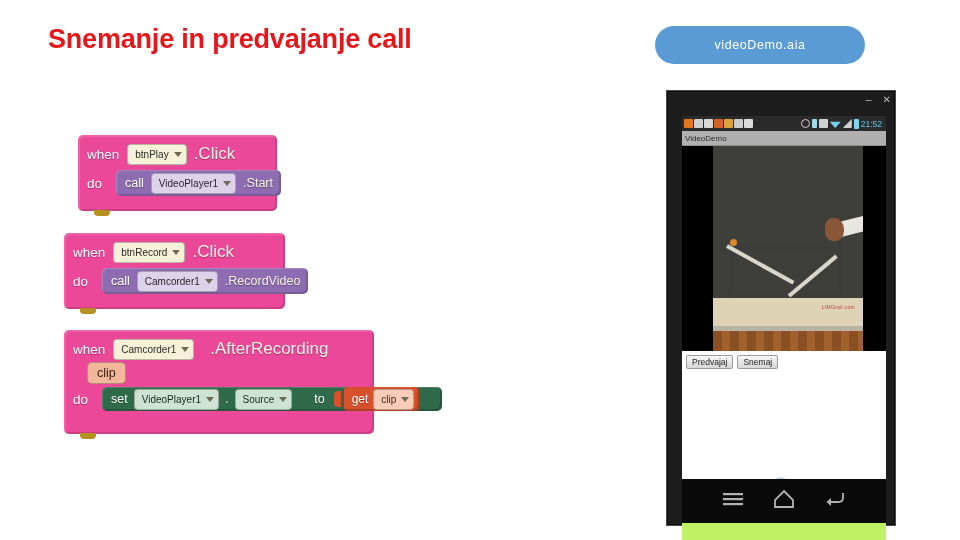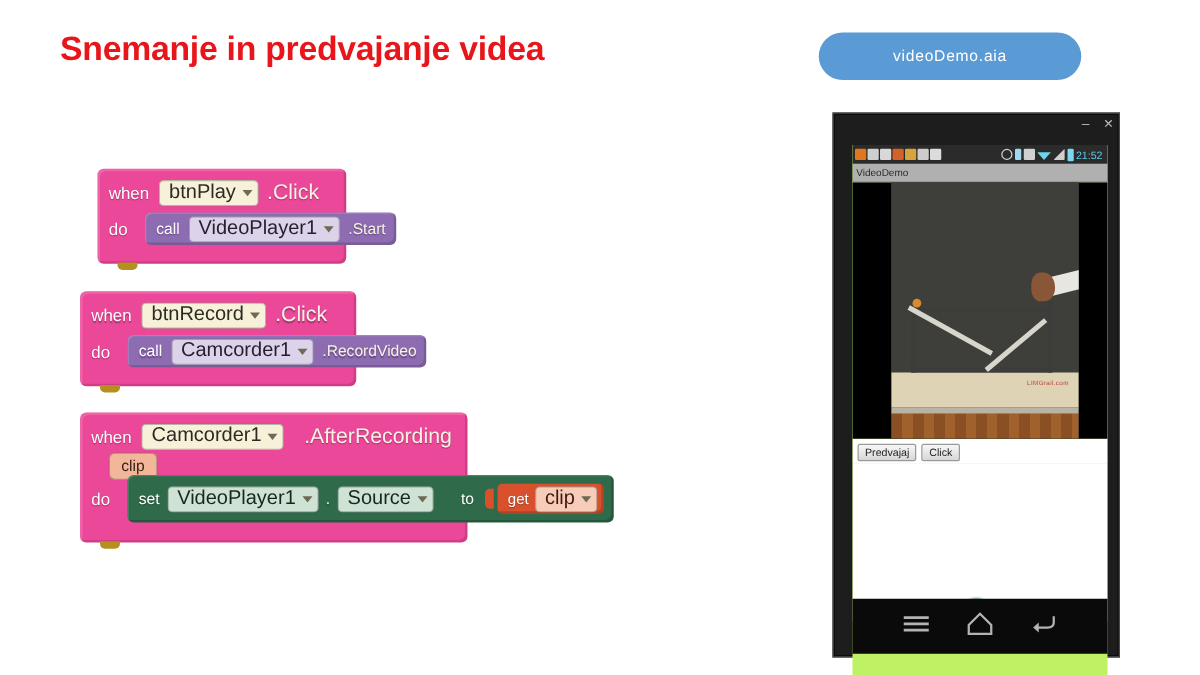--- a/index.html
+++ b/index.html
@@ -66,21 +66,21 @@
     font-size: 17px;
     text-shadow: 0 1px 1px rgba(0,0,0,.35);
     white-space: nowrap;
   }
   
   .dd {
     display: inline-flex; align-items: center;
     height: 19px;
     border-radius: 4px;
     padding: 0 4px 0 7px;
-    font-size: 16px;
+    font-size: 10px;
     white-space: nowrap;
     border: 1px solid rgba(0,0,0,.25);
   }
   .dd .caret {
     display: inline-block;
     margin-left: 5px;
     width: 0; height: 0;
     border-left: 4px solid transparent;
     border-right: 4px solid transparent;
     border-top: 5px solid #6e6a55;
@@ -98,22 +98,22 @@
     height: 26px;
     padding: 0 8px 0 9px;
     gap: 7px;
     box-shadow: inset -2px -2px 0 rgba(0,0,0,.15), inset 1px 1px 0 rgba(255,255,255,.18);
   }
   
   .blk-set {
     display: inline-flex; align-items: center;
     background: #2f6b4a;
     border-radius: 5px;
-    height: 38px;
-    padding: 0 8px 0 9px;
+    height: 24px;
+    padding: 0 23px 0 9px;
     gap: 6px;
     box-shadow: inset -2px -2px 0 rgba(0,0,0,.18), inset 1px 1px 0 rgba(255,255,255,.15);
   }
   
   .blk-get {
     display: inline-flex; align-items: center;
     background: #d9512c;
     border-radius: 4px;
     height: 24px;
     padding: 0 5px 0 8px;
@@ -239,21 +239,21 @@
     position:absolute; left:50%; top:386px; transform:translateX(-50%);
     width:14px; height:5px;
     background: radial-gradient(ellipse at center, #7fa8bd 0%, rgba(40,60,70,0) 72%);
   }
 </style>
 </head>
 <body>
 
 <div id="slide">
 
-  <div id="title">Snemanje in predvajanje videa</div>
+  <div id="title">Snemanje in predvajanje call</div>
 
   <div id="aia-pill">
     <span>videoDemo.aia</span>
   </div>
 
   <div class="blk-when" style="left:78px; top:135px; width:190px; height:70px; padding:6px 0 0 9px;">
     <div class="row">
       <span class="kw">when</span>
       <span class="dd dd-cream" style="margin-left:8px;">
         <span>btnPlay</span>
@@ -383,21 +383,21 @@
           <div class="v-rail" style="left:76px; top:148px; width:62px; height:4px; transform-origin:left center; transform:rotate(-40deg);"></div>
           <div class="v-ball" style="left:17px; top:93px;"></div>
           <div class="v-arm" style="left:122px; top:73px; width:34px; height:15px; transform:rotate(-14deg); border-radius:2px;"></div>
           <div class="v-hand" style="left:112px; top:72px; width:19px; height:23px;"></div>
           <div class="v-mark">LIMGrail.com</div>
         </div>
       </div>
 
       <div id="btnrow">
         <button class="andbtn">Predvajaj</button>
-        <button class="andbtn">Click</button>
+        <button class="andbtn">Snemaj</button>
       </div>
 
       <div id="blankarea"></div>
     </div>
 
     <div id="speaker"></div>
 
     <div id="navbar">
       <span class="navicon">
         <svg width="22" height="16" viewBox="0 0 22 16">

